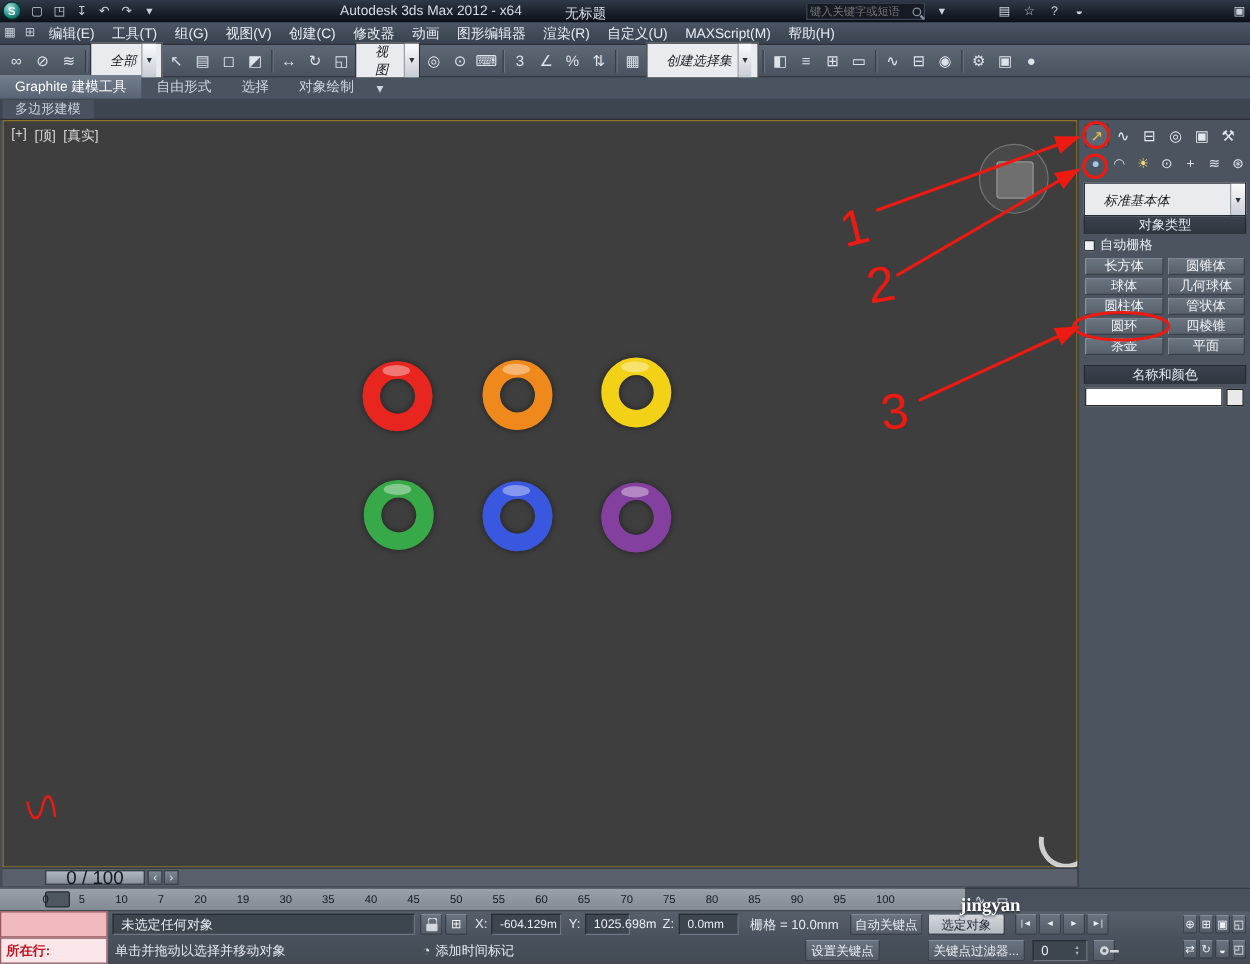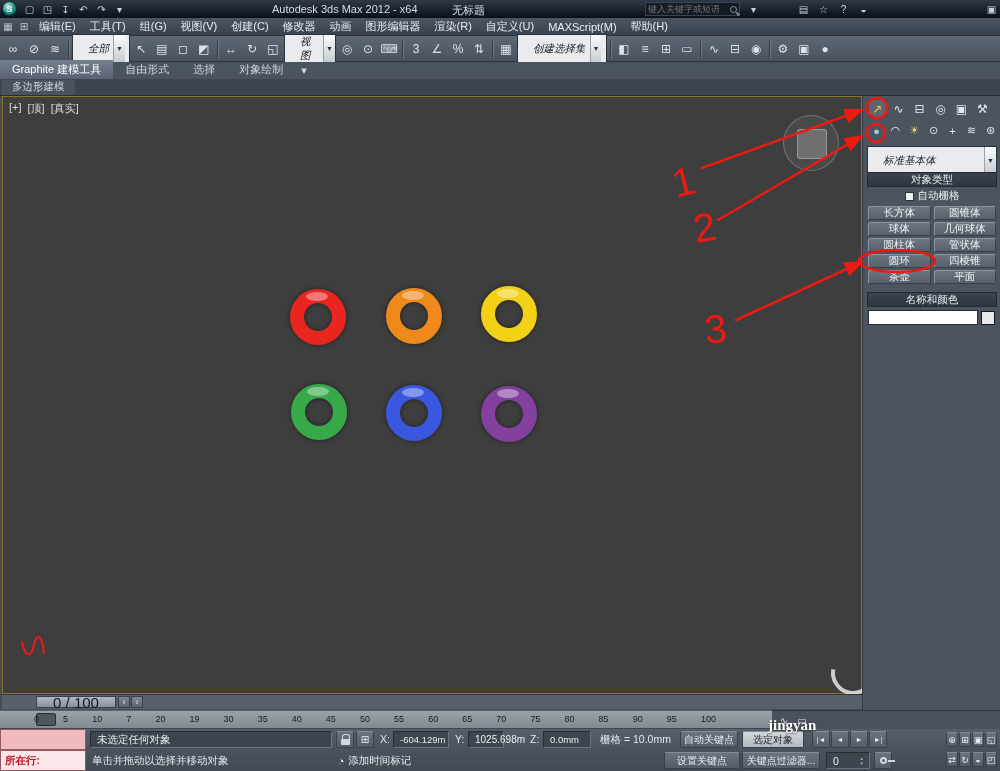--- a/index.html
+++ b/index.html
@@ -96,21 +96,21 @@
   
   #cmdpanel{position:absolute;left:862px;top:96px;width:138px;height:614px;background:#4c545f;border-left:1px solid #343b44;}
   #cp-tabs{position:absolute;left:5px;top:3px;display:flex;gap:2px;}
   .ctab{width:19px;height:19px;display:flex;align-items:center;justify-content:center;color:#e2e8f0;font-size:12px;border-radius:2px;}
   .ctab.on{background:#5d6773;border:1px solid #39414b;}
   #cp-cats{position:absolute;left:5px;top:26px;display:flex;gap:2px;}
   .ccat{width:17px;height:17px;display:flex;align-items:center;justify-content:center;color:#dfe5ed;font-size:11px;border-radius:2px;}
   #cp-dd{position:absolute;left:4px;top:50px;width:130px;}
   .rollout{position:absolute;left:4px;width:130px;height:15px;background:linear-gradient(#3b434e,#2f3640);
     border:1px solid #252b33;color:#e4eaf1;display:flex;align-items:center;justify-content:center;font-size:10.5px;}
-  #autogrid{position:absolute;left:4px;top:93px;width:130px;display:flex;align-items:center;justify-content:center;gap:4px;
+  #autogrid{position:absolute;left:4px;top:93px;width:130px;display:flex;align-items:center;gap:4px;
     color:#e8edf3;font-size:10.5px;}
   .chk{width:9px;height:9px;background:#eef1f4;border:1px solid #2c323a;}
   #objgrid{position:absolute;left:5px;top:110px;width:128px;display:grid;grid-template-columns:1fr 1fr;gap:2px 3px;}
   .obtn{height:14px;background:linear-gradient(#6b7580,#57606b);border:1px solid;border-color:#8b95a0 #394049 #394049 #8b95a0;
     color:#f0f3f8;font-size:10.5px;display:flex;align-items:center;justify-content:center;border-radius:2px;}
   #namerow{position:absolute;left:5px;top:214px;width:128px;display:flex;align-items:center;gap:3px;}
   #namefld{width:110px;height:15px;background:#fff;border:1px solid #262c34;}
   #colorsw{width:14px;height:14px;background:#e9e9e9;border:1px solid #15181d;}
 
   
@@ -308,21 +308,21 @@
 
 <div id="status2">
   <div id="listener-bot">
       <span>所在行:</span>
     </div>
   <span class="slabel" style="left:92px;top:4px">单击并拖动以选择并移动对象</span>
   <span class="slabel" style="left:338px;top:4px;display:flex;align-items:center;gap:4px">
       <span>◔</span>
       <span>添加时间标记</span>
     </span>
-  <div class="tbtn" style="left:664px;top:2px;width:76px;height:17px">设置关键点</div>
+  <div class="tbtn" style="left:644px;top:2px;width:60px;height:17px">设置关键点</div>
   <div class="tbtn" style="left:742px;top:2px;width:78px;height:17px">关键点过滤器...</div>
   <div class="sunken" style="left:826px;top:2px;width:44px;height:17px">
       <span>0</span>
     <span class="spincol">
         <span>▴</span>
         <span>▾</span>
       </span>
   </div>
   <div class="tbtn" style="left:874px;top:2px;width:18px;height:17px">
       <span class="keyg"></span>

